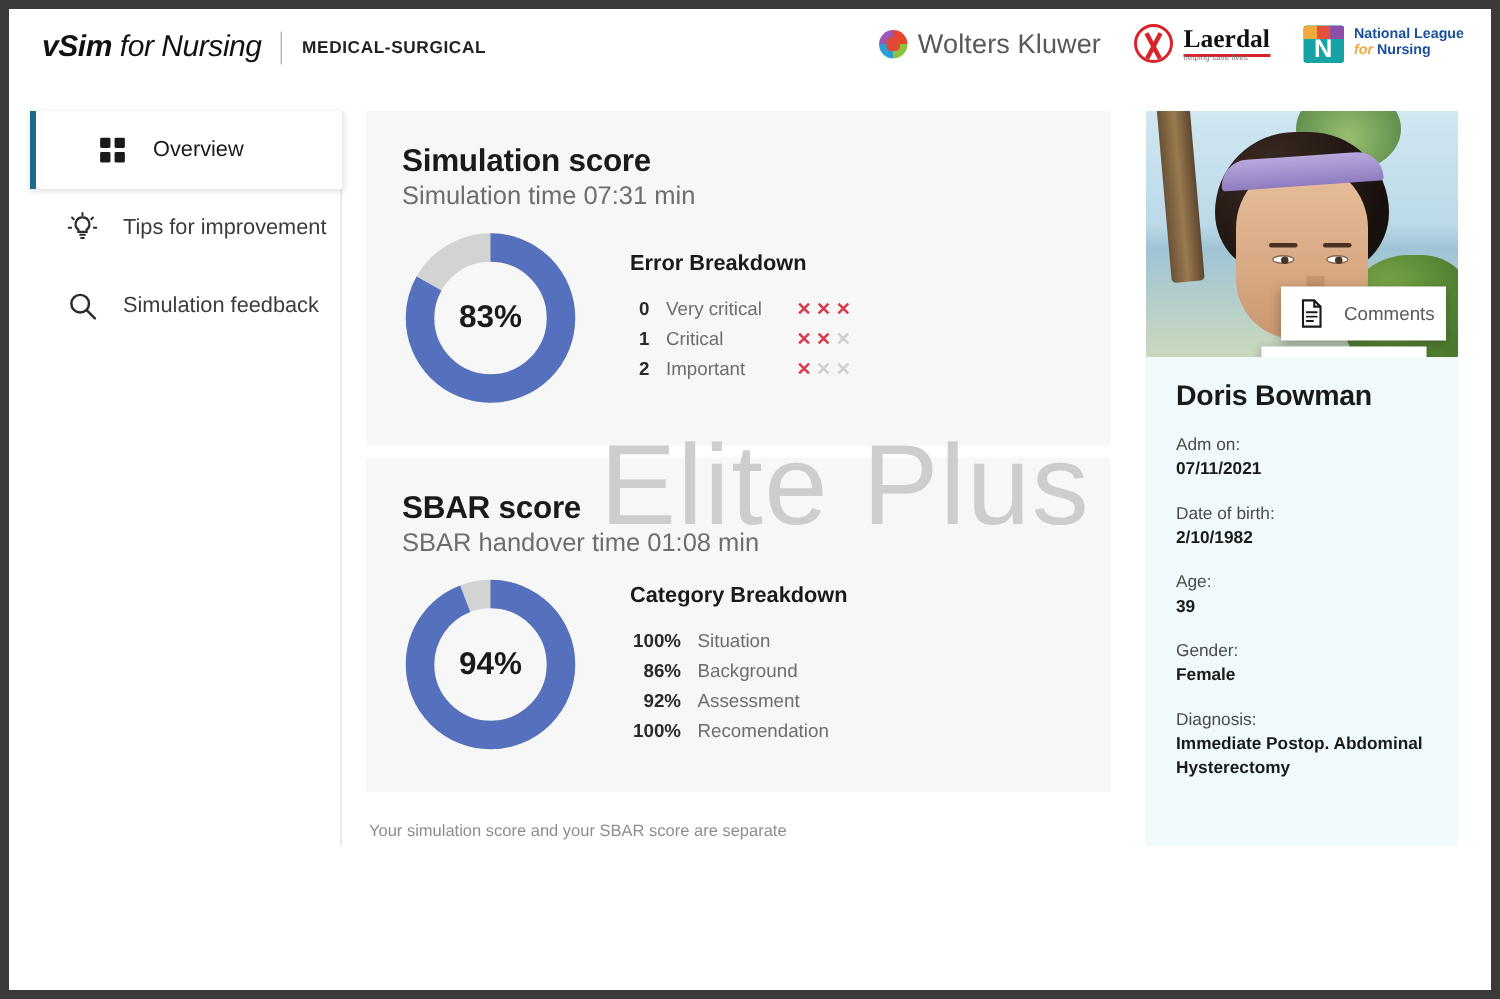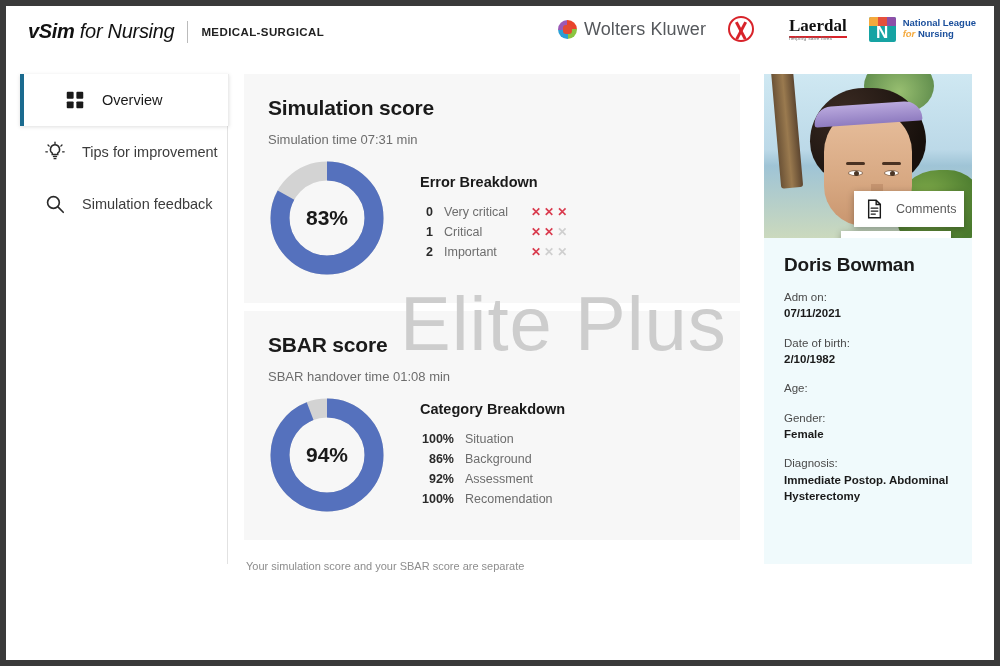--- a/index.html
+++ b/index.html
@@ -74,21 +74,21 @@
   .laerdal-mark::before {
     content: ""; position: absolute; left: 50%; top: 3px;
     width: 3px; height: 20px; background: #d8232a;
     transform: translateX(-50%) rotate(28deg);
   }
   .laerdal-mark::after {
     content: ""; position: absolute; left: 50%; top: 3px;
     width: 3px; height: 20px; background: #d8232a;
     transform: translateX(-50%) rotate(-28deg);
   }
-  .laerdal-txt { line-height: 1; margin-left: 28px; }
+  .laerdal-txt { line-height: 1; }
   .laerdal-name {
     font-family: "Liberation Serif", serif;
     font-size: 17px; font-weight: bold; color: #111;
     border-bottom: 2px solid #d8232a; padding-bottom: 1px;
   }
   .laerdal-tag { font-size: 5px; color: #777; margin-top: 2px; letter-spacing: .2px; }
 
   .nln-mark {
     width: 27px; height: 25px; position: relative;
     background: #16a3a3; border-radius: 2px; overflow: hidden;
@@ -146,21 +146,21 @@
     padding: 22px 24px 26px 24px;
     position: relative;
   }
   .card + .card { margin-top: 8px; }
 
   .card-title {
     font-size: 21px; font-weight: bold; color: #1a1a1a;
     letter-spacing: -0.2px;
   }
   .card-sub {
-    font-size: 13px; color: #6d6d6d; margin-top: 12px;
+    font-size: 17px; color: #6d6d6d; margin-top: 1px;
   }
 
   .card-body {
     display: flex; align-items: center; gap: 34px; margin-top: 12px;
   }
 
   .donut { position: relative; width: 118px; height: 118px; flex: 0 0 118px; }
   .donut svg { display: block; transform: rotate(-90deg); }
   .donut .pct {
     position: absolute; inset: 0;
@@ -500,20 +500,21 @@
     <div class="p-field">
       <div class="p-key">Adm on:</div>
       <div class="p-val">07/11/2021</div>
     </div>
     <div class="p-field">
       <div class="p-key">Date of birth:</div>
       <div class="p-val">2/10/1982</div>
     </div>
     <div class="p-field">
       <div class="p-key">Age:</div>
+      <div class="p-val">39</div>
     </div>
     <div class="p-field">
       <div class="p-key">Gender:</div>
       <div class="p-val">Female</div>
     </div>
     <div class="p-field">
       <div class="p-key">Diagnosis:</div>
       <div class="p-val">Immediate Postop. Abdominal Hysterectomy</div>
     </div>
   </div>

